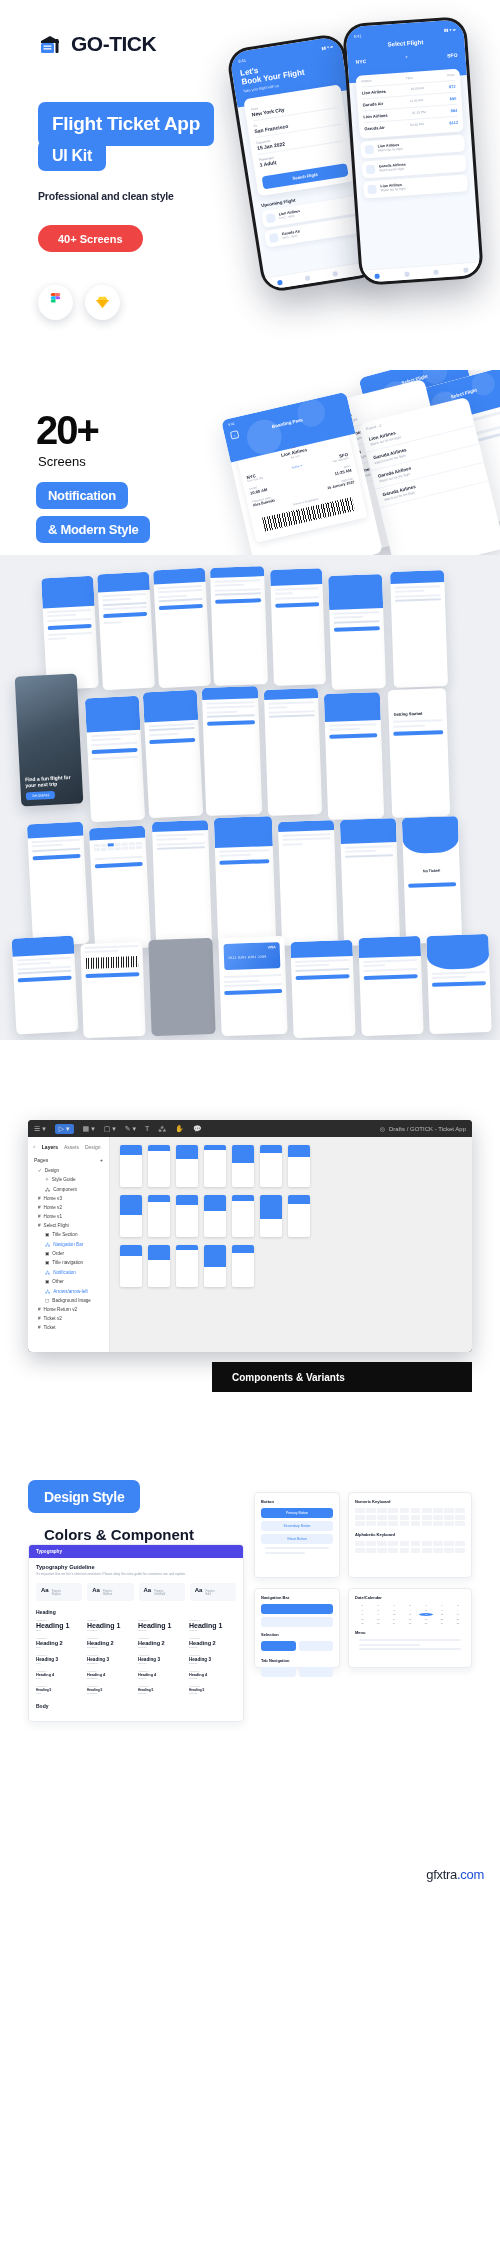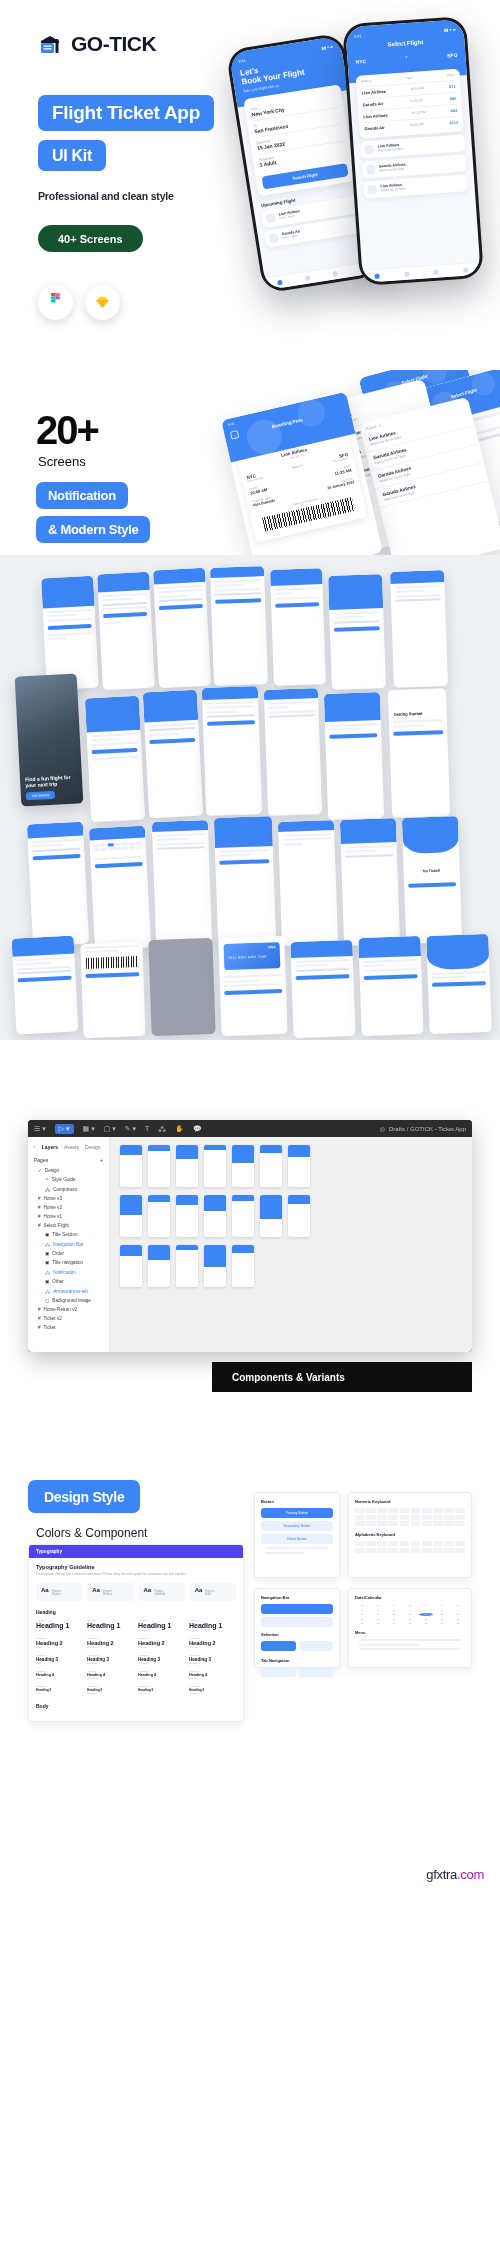--- a/index.html
+++ b/index.html
@@ -15,25 +15,25 @@
 
   
   .hero { position: relative; height: 370px; background: #fff; overflow: hidden; }
   .brand { position: absolute; left: 38px; top: 32px; display: flex; align-items: center; gap: 9px; z-index: 6; }
   .brand-mark { width: 24px; height: 24px; position: relative; }
   .brand-name { font-size: 21px; font-weight: 700; letter-spacing: -0.5px; color: #13182b; }
   .pill-blue {
     background: #3d85f5; color: #fff; border-radius: 7px; display: inline-flex;
     align-items: center; justify-content: center; font-weight: 700; letter-spacing: -0.3px;
   }
-  .hero-title { position: absolute; left: 38px; top: 95px; height: 36px; padding: 0 14px; font-size: 19px; z-index: 5; }
+  .hero-title { position: absolute; left: 38px; top: 102px; height: 44px; padding: 0 14px; font-size: 19px; z-index: 5; }
   .hero-sub { position: absolute; left: 38px; top: 140px; height: 31px; padding: 0 14px; font-size: 16px; z-index: 5; }
   .hero-tag { position: absolute; left: 38px; top: 190px; font-size: 10.5px; font-weight: 700; color: #212739; letter-spacing: -0.2px; }
   .badge-dark {
-    position: absolute; left: 38px; top: 225px; background: #14532d; color: #fff;
+    position: absolute; left: 38px; top: 225px; background: #ef4444; color: #fff;
     border-radius: 16px; height: 27px; padding: 0 20px; display: flex; align-items: center;
     font-size: 11px; font-weight: 600;
   }
   .tool-icons { position: absolute; left: 38px; top: 285px; display: flex; gap: 12px; }
   .tool-chip {
     width: 35px; height: 35px; border-radius: 50%; background: #fff;
     box-shadow: 0 3px 10px rgba(20,30,60,.17); display: flex; align-items: center; justify-content: center;
   }
   
   .phones { position: absolute; right: -6px; top: 18px; width: 270px; height: 330px; }
@@ -131,21 +131,21 @@
   .mini-frame .mt { background: #3d85f5; }
   .cv-black {
     position: absolute; left: 212px; top: 322px; width: 260px; height: 30px;
     background: #0d0d0d; color: #fff; display: flex; align-items: center; padding-left: 20px;
     font-size: 10px; font-weight: 700;
   }
 
   
   .ds-sec { position: relative; height: 420px; background: #fff; overflow: hidden; }
   .ds-title { position: absolute; left: 28px; top: 10px; height: 33px; padding: 11px 16px; font-size: 14px; }
-  .ds-sub { position: absolute; left: 36px; top: 56px; font-size: 12px; font-weight: 400; color: #12182a; }
+  .ds-sub { position: absolute; left: 44px; top: 56px; font-size: 15px; font-weight: 700; color: #12182a; }
   .ds-card {
     position: absolute; left: 28px; top: 74px; width: 216px; background: #fff;
     border: 1px solid #e9ecf1; border-radius: 4px; overflow: hidden; box-shadow: 0 3px 9px rgba(18,30,60,.07);
   }
   .ds-purple { background: #4f46e5; color: #fff; font-size: 4.6px; padding: 4px 7px; font-weight: 700; }
   .ds-body { padding: 6px 7px 8px; }
   .ds-h { font-size: 5.6px; font-weight: 700; color: #12182a; }
   .ds-p { font-size: 3.2px; color: #98a1b2; line-height: 1.5; margin-top: 2px; }
   .aa-row { display: flex; gap: 5px; margin-top: 6px; }
   .aa-box { flex: 1; background: #f5f7fa; border-radius: 3px; padding: 4px 5px; display: flex; align-items: baseline; gap: 3px; }
@@ -167,21 +167,21 @@
   .btn-s { background: #3d85f5; color: #fff; font-size: 3.4px; border-radius: 3px; padding: 3px 0; text-align: center; margin-bottom: 3px; }
   .btn-s.gh { background: #eaf1fe; color: #3d85f5; }
   .key-grid { display: grid; grid-template-columns: repeat(10,1fr); gap: 1.5px; }
   .key-grid i { background: #f1f3f7; border-radius: 1px; height: 5px; display: block; }
   .cal-grid { display: grid; grid-template-columns: repeat(7,1fr); gap: 1.5px; }
   .cal-grid i { font-size: 2.4px; text-align: center; color: #9aa3b4; display: block; }
   .cal-grid i.on { background: #3d85f5; color: #fff; border-radius: 50%; }
 
   
   .wm { position: absolute; right: 16px; bottom: 8px; font-size: 13px; font-weight: 700; color: #1d2433; letter-spacing: -.3px; }
-  .wm span { color: #a21caf; font-weight: 400; }
+  .wm span { color: #1d4ed8; font-weight: 400; }
 </style>
 </head>
 <body>
 
 <div class="page">
 
   <section class="hero">
 
     <div class="brand">
       <span class="brand-mark">

